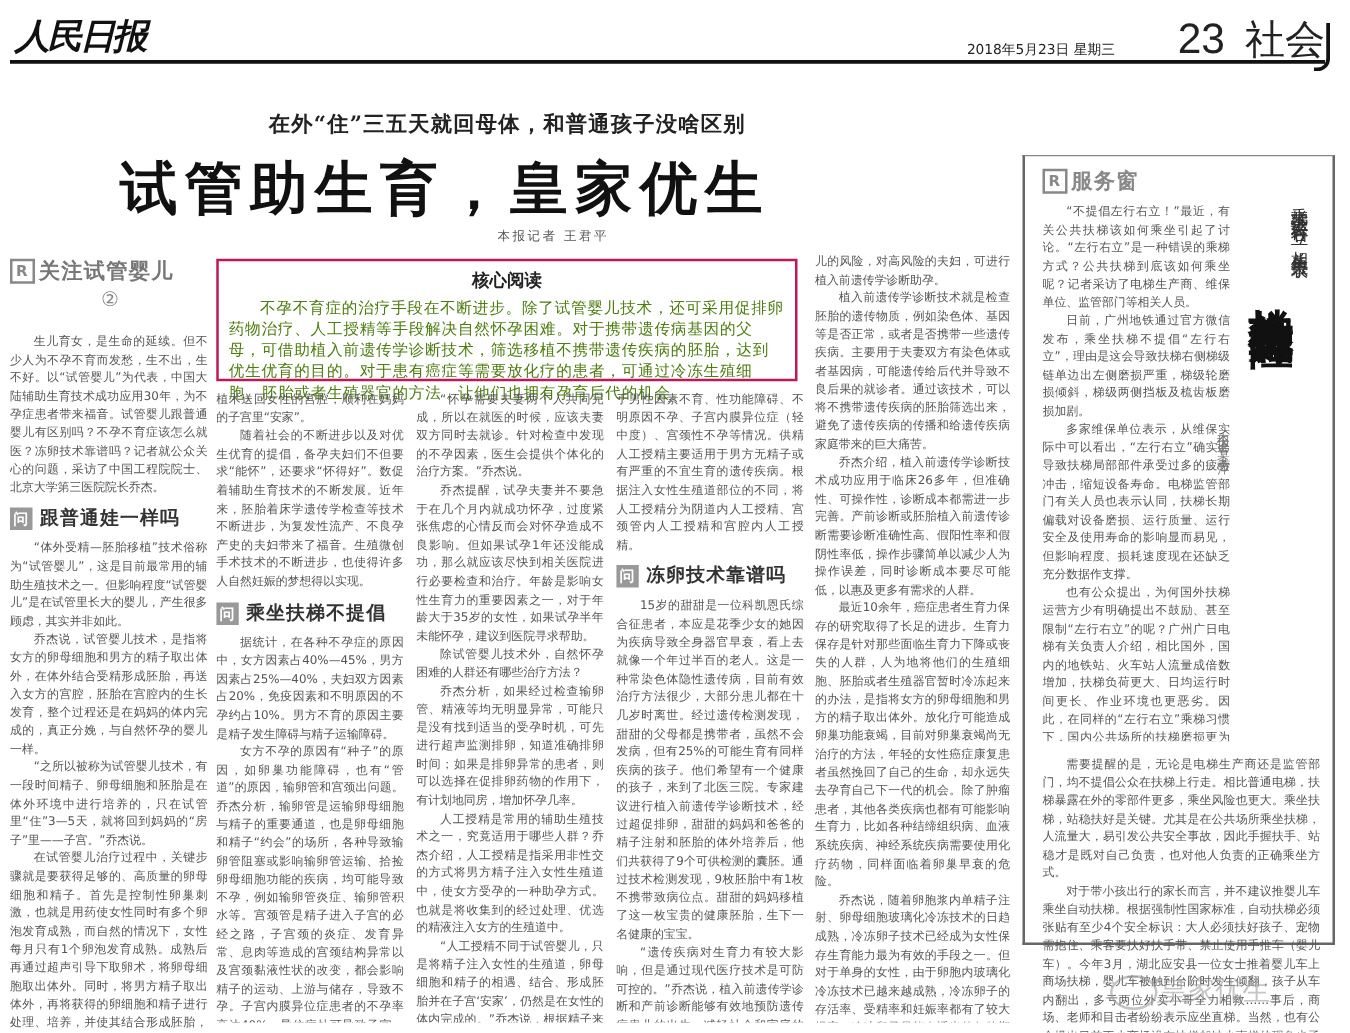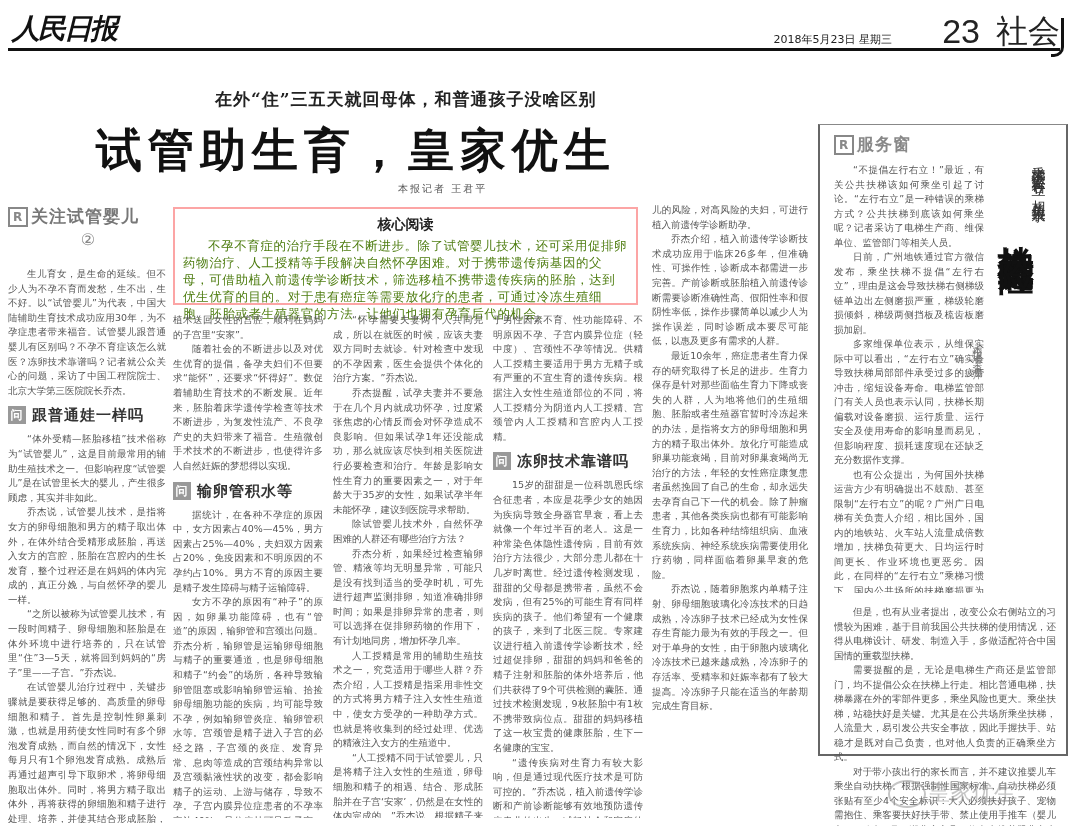--- a/index.html
+++ b/index.html
@@ -9,21 +9,21 @@
   .dateline{position:absolute;right:180px;top:28px;font-family:"DejaVu Sans",sans-serif;font-size:11px;color:#222;}
   .pageno{position:absolute;right:92px;top:8px;font-family:"Liberation Sans",sans-serif;font-size:34px;color:#222;}
   .section{position:absolute;right:12px;top:6px;font-family:"DejaVu Sans",sans-serif;font-size:32px;color:#222;}
   .rule{position:absolute;left:8px;top:48px;width:1052px;height:3px;background:#111;}
   .rulecap{position:absolute;right:8px;top:14px;width:10px;height:36px;border-right:3px solid #111;border-bottom:3px solid #111;border-bottom-right-radius:10px;}
 
   .kicker{position:absolute;left:215px;top:88px;font-size:17px;font-weight:bold;color:#222;letter-spacing:1px;}
   .headline{position:absolute;left:96px;top:120px;font-family:"DejaVu Sans",sans-serif;font-weight:bold;font-size:46px;letter-spacing:6px;color:#111;}
   .byline{position:absolute;left:398px;top:182px;font-size:10px;color:#555;letter-spacing:2px;}
 
-  .core{position:absolute;left:173px;top:207px;width:465px;height:98px;border:2px solid #fca5a5;padding:4px 8px;box-sizing:border-box;}
+  .core{position:absolute;left:173px;top:207px;width:465px;height:98px;border:2px solid #be185d;padding:4px 8px;box-sizing:border-box;}
   .core-title{text-align:center;font-family:"DejaVu Sans",sans-serif;font-weight:bold;font-size:14px;margin:3px 0 3px;color:#222;}
   .core-body{font-family:"DejaVu Sans",sans-serif;font-size:12.5px;line-height:17px;color:#4d7c0f;text-indent:2em;letter-spacing:0.6px;}
 
   .series{position:absolute;left:8px;top:205px;width:160px;}
   .series-title{font-family:"DejaVu Sans",sans-serif;font-weight:bold;font-size:17px;color:#777;letter-spacing:1px;}
   .series-num{text-align:center;font-size:16px;color:#888;margin-top:2px;}
   .rmark{display:inline-block;width:16px;height:16px;border:2px solid #888;color:#888;font-size:12px;line-height:16px;text-align:center;margin-right:3px;vertical-align:middle;font-family:"DejaVu Sans",sans-serif;}
 
   .col{position:absolute;font-family:"DejaVu Sans",sans-serif;font-size:9.5px;line-height:14.6px;color:#555;text-align:justify;overflow:hidden;}
   .col p{margin:0;text-indent:2em;}
@@ -74,21 +74,21 @@
   <div class="sub"><span class="qbox">问</span><span>跟普通娃一样吗</span></div>
   <p>“体外受精—胚胎移植”技术俗称为“试管婴儿”，这是目前最常用的辅助生殖技术之一。但影响程度“试管婴儿”是在试管里长大的婴儿，产生很多顾虑，其实并非如此。</p>
   <p>乔杰说，试管婴儿技术，是指将女方的卵母细胞和男方的精子取出体外，在体外结合受精形成胚胎，再送入女方的宫腔，胚胎在宫腔内的生长发育，整个过程还是在妈妈的体内完成的，真正分娩，与自然怀孕的婴儿一样。</p>
   <p>“之所以被称为试管婴儿技术，有一段时间精子、卵母细胞和胚胎是在体外环境中进行培养的，只在试管里“住”3—5天，就将回到妈妈的“房子”里——子宫。”乔杰说。</p>
   <p>在试管婴儿治疗过程中，关键步骤就是要获得足够的、高质量的卵母细胞和精子。首先是控制性卵巢刺激，也就是用药使女性同时有多个卵泡发育成熟，而自然的情况下，女性每月只有1个卵泡发育成熟。成熟后再通过超声引导下取卵术，将卵母细胞取出体外。同时，将男方精子取出体外，再将获得的卵细胞和精子进行处理、培养，并使其结合形成胚胎，这个过程在体外需要3—5天，形成的胚胎通过胚胎移</p>
 </div>
 
 <div class="col" style="left:173px;top:313px;width:150px;height:505px;">
   <p style="text-indent:0">植术送回女性的宫腔，顺利在妈妈的子宫里“安家”。</p>
   <p>随着社会的不断进步以及对优生优育的提倡，备孕夫妇们不但要求“能怀”，还要求“怀得好”。数促着辅助生育技术的不断发展。近年来，胚胎着床学遗传学检查等技术不断进步，为复发性流产、不良孕产史的夫妇带来了福音。生殖微创手术技术的不断进步，也使得许多人自然妊娠的梦想得以实现。</p>
-  <div class="sub"><span class="qbox">问</span><span>输卵管积水等</span></div>
+  <div class="sub"><span class="qbox">问</span><span>乘坐扶梯不提倡</span></div>
   <p>据统计，在各种不孕症的原因中，女方因素占40%—45%，男方因素占25%—40%，夫妇双方因素占20%，免疫因素和不明原因的不孕约占10%。男方不育的原因主要是精子发生障碍与精子运输障碍。</p>
   <p>女方不孕的原因有“种子”的原因，如卵巢功能障碍，也有“管道”的原因，输卵管和宫颈出问题。乔杰分析，输卵管是运输卵母细胞与精子的重要通道，也是卵母细胞和精子“约会”的场所，各种导致输卵管阻塞或影响输卵管运输、拾捡卵母细胞功能的疾病，均可能导致不孕，例如输卵管炎症、输卵管积水等。宫颈管是精子进入子宫的必经之路，子宫颈的炎症、发育异常、息肉等造成的宫颈结构异常以及宫颈黏液性状的改变，都会影响精子的运动、上游与储存，导致不孕。子宫内膜异位症患者的不孕率高达40%，异位病灶可导致子宫、输卵管、卵巢的粘连，引起不孕。</p>
 </div>
 
 <div class="col" style="left:333px;top:313px;width:150px;height:505px;">
   <p>“怀孕需要夫妻两个人共同完成，所以在就医的时候，应该夫妻双方同时去就诊。针对检查中发现的不孕因素，医生会提供个体化的治疗方案。”乔杰说。</p>
   <p>乔杰提醒，试孕夫妻并不要急于在几个月内就成功怀孕，过度紧张焦虑的心情反而会对怀孕造成不良影响。但如果试孕1年还没能成功，那么就应该尽快到相关医院进行必要检查和治疗。年龄是影响女性生育力的重要因素之一，对于年龄大于35岁的女性，如果试孕半年未能怀孕，建议到医院寻求帮助。</p>
   <p>除试管婴儿技术外，自然怀孕困难的人群还有哪些治疗方法？</p>
   <p>乔杰分析，如果经过检查输卵管、精液等均无明显异常，可能只是没有找到适当的受孕时机，可先进行超声监测排卵，知道准确排卵时间；如果是排卵异常的患者，则可以选择在促排卵药物的作用下，有计划地同房，增加怀孕几率。</p>
   <p>人工授精是常用的辅助生殖技术之一，究竟适用于哪些人群？乔杰介绍，人工授精是指采用非性交的方式将男方精子注入女性生殖道中，使女方受孕的一种助孕方式。也就是将收集到的经过处理、优选的精液注入女方的生殖道中。</p>
@@ -97,37 +97,37 @@
 
 <div class="col" style="left:493px;top:313px;width:150px;height:505px;">
   <p style="text-indent:0">于男性因素不育、性功能障碍、不明原因不孕、子宫内膜异位症（轻中度）、宫颈性不孕等情况。供精人工授精主要适用于男方无精子或有严重的不宜生育的遗传疾病。根据注入女性生殖道部位的不同，将人工授精分为阴道内人工授精、宫颈管内人工授精和宫腔内人工授精。</p>
   <div class="sub"><span class="qbox">问</span><span>冻卵技术靠谱吗</span></div>
   <p>15岁的甜甜是一位科凯恩氏综合征患者，本应是花季少女的她因为疾病导致全身器官早衰，看上去就像一个年过半百的老人。这是一种常染色体隐性遗传病，目前有效治疗方法很少，大部分患儿都在十几岁时离世。经过遗传检测发现，甜甜的父母都是携带者，虽然不会发病，但有25%的可能生育有同样疾病的孩子。他们希望有一个健康的孩子，来到了北医三院。专家建议进行植入前遗传学诊断技术，经过超促排卵，甜甜的妈妈和爸爸的精子注射和胚胎的体外培养后，他们共获得了9个可供检测的囊胚。通过技术检测发现，9枚胚胎中有1枚不携带致病位点。甜甜的妈妈移植了这一枚宝贵的健康胚胎，生下一名健康的宝宝。</p>
   <p>“遗传疾病对生育力有较大影响，但是通过现代医疗技术是可防可控的。”乔杰说，植入前遗传学诊断和产前诊断能够有效地预防遗传病患儿的出生，减轻社会和家庭的负担。家族内有遗传性疾病的夫妇，在准备生育前可到正规医院进行遗传咨询，评估生育遗传疾病患</p>
 </div>
 
 <div class="col" style="left:652px;top:203px;width:156px;height:615px;">
   <p style="text-indent:0">儿的风险，对高风险的夫妇，可进行植入前遗传学诊断助孕。</p>
+  <p>植入前遗传学诊断技术就是检查胚胎的遗传物质，例如染色体、基因等是否正常，或者是否携带一些遗传疾病。主要用于夫妻双方有染色体或者基因病，可能遗传给后代并导致不良后果的就诊者。通过该技术，可以将不携带遗传疾病的胚胎筛选出来，避免了遗传疾病的传播和给遗传疾病家庭带来的巨大痛苦。</p>
   <p>乔杰介绍，植入前遗传学诊断技术成功应用于临床26多年，但准确性、可操作性，诊断成本都需进一步完善。产前诊断或胚胎植入前遗传诊断需要诊断准确性高、假阳性率和假阴性率低，操作步骤简单以减少人为操作误差，同时诊断成本要尽可能低，以惠及更多有需求的人群。</p>
   <p>最近10余年，癌症患者生育力保存的研究取得了长足的进步。生育力保存是针对那些面临生育力下降或丧失的人群，人为地将他们的生殖细胞、胚胎或者生殖器官暂时冷冻起来的办法，是指将女方的卵母细胞和男方的精子取出体外。放化疗可能造成卵巢功能衰竭，目前对卵巢衰竭尚无治疗的方法，年轻的女性癌症康复患者虽然挽回了自己的生命，却永远失去孕育自己下一代的机会。除了肿瘤患者，其他各类疾病也都有可能影响生育力，比如各种结缔组织病、血液系统疾病、神经系统疾病需要使用化疗药物，同样面临着卵巢早衰的危险。</p>
   <p>乔杰说，随着卵胞浆内单精子注射、卵母细胞玻璃化冷冻技术的日趋成熟，冷冻卵子技术已经成为女性保存生育能力最为有效的手段之一。但对于单身的女性，由于卵胞内玻璃化冷冻技术已越来越成熟，冷冻卵子的存活率、受精率和妊娠率都有了较大提高。冷冻卵子只能在适当的年龄期完成生育目标。</p>
 </div>
 
 <div class="sidebar">
   <div class="sb-title"><span class="rmark">R</span><span>服务窗</span></div>
   <div class="sb-body">
     <p>“不提倡左行右立！”最近，有关公共扶梯该如何乘坐引起了讨论。“左行右立”是一种错误的乘梯方式？公共扶梯到底该如何乘坐呢？记者采访了电梯生产商、维保单位、监管部门等相关人员。</p>
     <p>日前，广州地铁通过官方微信发布，乘坐扶梯不提倡“左行右立”，理由是这会导致扶梯右侧梯级链单边出左侧磨损严重，梯级轮磨损倾斜，梯级两侧挡板及梳齿板磨损加剧。</p>
     <p>多家维保单位表示，从维保实际中可以看出，“左行右立”确实会导致扶梯局部部件承受过多的疲劳冲击，缩短设备寿命。电梯监管部门有关人员也表示认同，扶梯长期偏载对设备磨损、运行质量、运行安全及使用寿命的影响显而易见，但影响程度、损耗速度现在还缺乏充分数据作支撑。</p>
     <p>也有公众提出，为何国外扶梯运营方少有明确提出不鼓励、甚至限制“左行右立”的呢？广州广日电梯有关负责人介绍，相比国外，国内的地铁站、火车站人流量成倍数增加，扶梯负荷更大、日均运行时间更长、作业环境也更恶劣。因此，在同样的“左行右立”乘梯习惯下，国内公共场所的扶梯磨损更为严重，倾斜现象也更为明显。</p>
   </div>
   <div class="vkicker">乘梯该不该左行右立，相关单位表示</div>
   <div class="vhead">扶梯上行走有风险</div>
   <div class="vbyline">本报记者  李心萍</div>
   <div class="sb-body2">
-    <p>但是，也有从业者提出，改变公众右侧站立的习惯较为困难，基于目前我国公共扶梯的使用情况，还得从电梯设计、研发、制造入手，多做适配符合中国国情的重载型扶梯。</p>
     <p>需要提醒的是，无论是电梯生产商还是监管部门，均不提倡公众在扶梯上行走。相比普通电梯，扶梯暴露在外的零部件更多，乘坐风险也更大。乘坐扶梯，站稳扶好是关键。尤其是在公共场所乘坐扶梯，人流量大，易引发公共安全事故，因此手握扶手、站稳才是既对自己负责，也对他人负责的正确乘坐方式。</p>
     <p>对于带小孩出行的家长而言，并不建议推婴儿车乘坐自动扶梯。根据强制性国家标准，自动扶梯必须张贴有至少4个安全标识：大人必须扶好孩子、宠物需抱住、乘客要扶好扶手带、禁止使用手推车（婴儿车）。今年3月，湖北应安县一位女士推着婴儿车上商场扶梯，婴儿车被触到台阶时发生倾翻，孩子从车内翻出，多亏两位外卖小哥全力相救……事后，商场、老师和目击者纷纷表示应坐直梯。当然，也有公众提出目前不少商场没有扶梯却缺少直梯的现象也亟待改进。</p>
   </div>
 </div>
 
 <div class="wm-icon"></div>
 <div class="watermark">皇家优生</div>
 
 </body></html>

